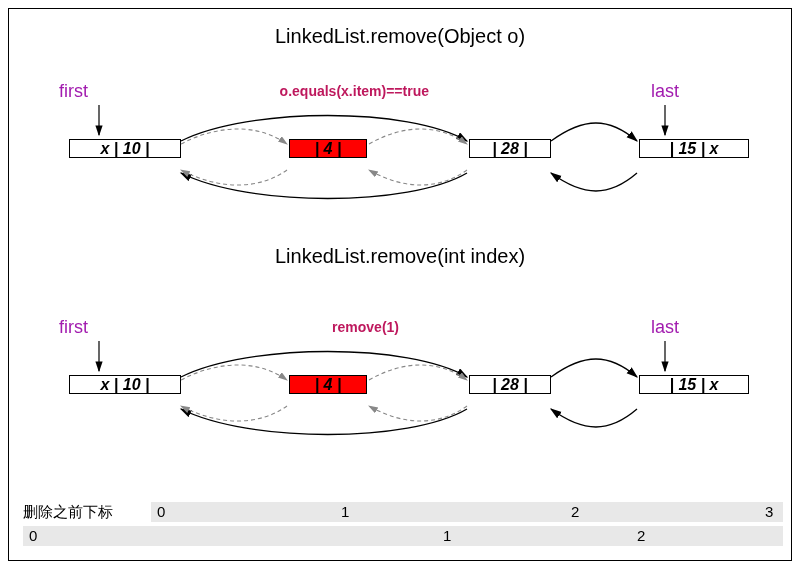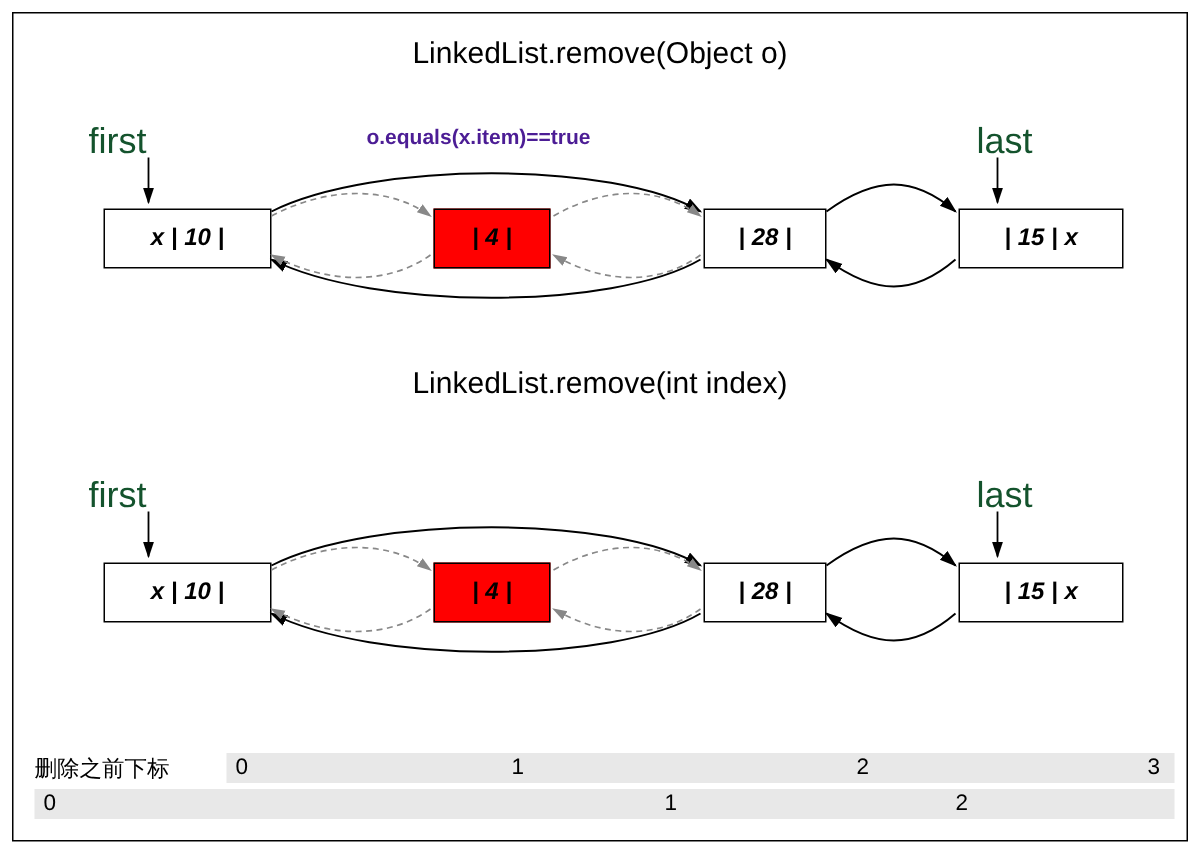--- a/index.html
+++ b/index.html
@@ -23,35 +23,35 @@
   }
   .title {
     position: absolute;
     width: 100%;
     text-align: center;
     font-size: 20px;
     color: #000;
   }
   .label {
     position: absolute;
-    font-size: 24px;
-    color: #14532d;
+    font-size: 18px;
+    color: #a21caf;
   }
   .red-label {
     position: absolute;
     font-size: 14px;
     font-weight: bold;
-    color: #4c1d95;
-    text-align: center;
+    color: #be185d;
+    text-align: right;
   }
   .node {
     position: absolute;
     border: 1px solid #000;
     background: #fff;
-    height: 40px;
+    height: 19px;
     display: flex;
     align-items: center;
     justify-content: center;
     font-weight: bold;
     font-style: italic;
     font-size: 16px;
   }
   .node.red { background: #ff0000; z-index: 2; }
   .index-table {
     position: absolute;
@@ -102,20 +102,21 @@
   <div class="label" style="left:642px; top:72px">last</div>
 
   <div class="node" style="left:60px; top:130px; width:112px">x | 10 |</div>
   <div class="node red" style="left:280px; top:130px; width:78px">| 4 |</div>
   <div class="node" style="left:460px; top:130px; width:82px">| 28 |</div>
   <div class="node" style="left:630px; top:130px; width:110px">| 15 | x</div>
 
   <div class="title" style="top:236px">LinkedList.remove(int index)</div>
 
   <div class="label" style="left:50px; top:308px">first</div>
+  <div class="red-label" style="left:250px; top:310px; width:140px">remove(1)</div>
   <div class="label" style="left:642px; top:308px">last</div>
 
   <div class="node" style="left:60px; top:366px; width:112px">x | 10 |</div>
   <div class="node red" style="left:280px; top:366px; width:78px">| 4 |</div>
   <div class="node" style="left:460px; top:366px; width:82px">| 28 |</div>
   <div class="node" style="left:630px; top:366px; width:110px">| 15 | x</div>
 
   <svg class="arrows">
     <defs>
       <marker id="ah" markerWidth="10" markerHeight="10" refX="8" refY="3" orient="auto" markerUnits="strokeWidth">

